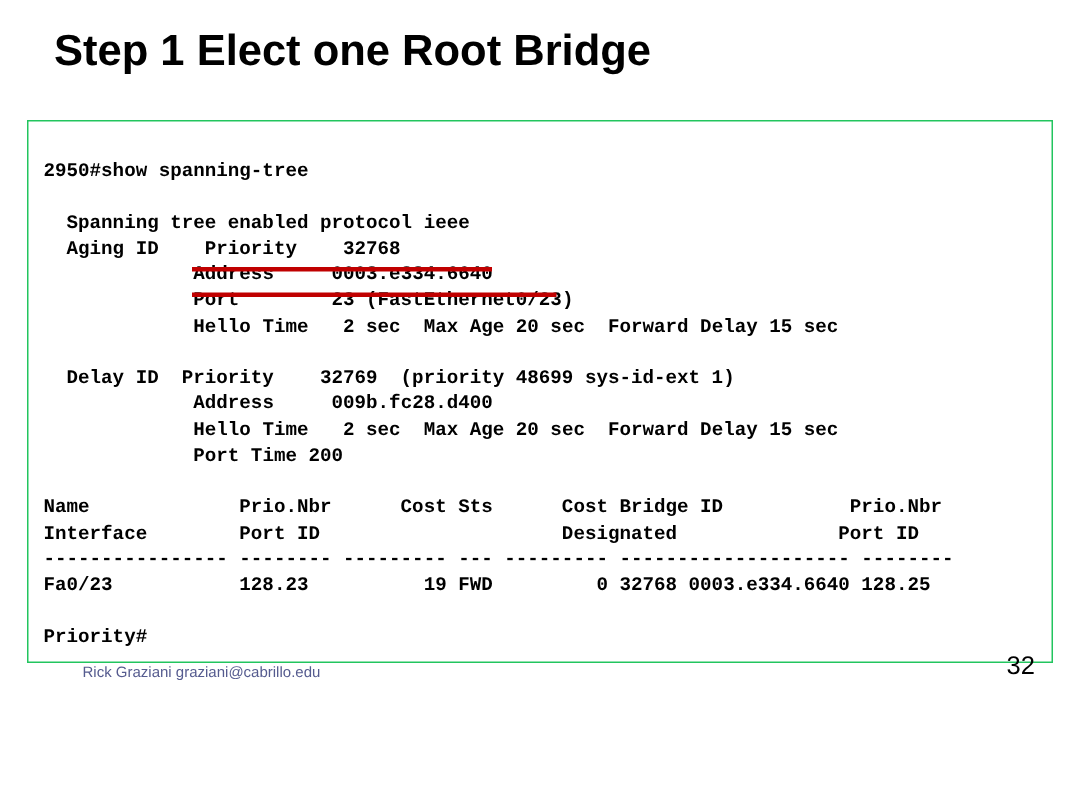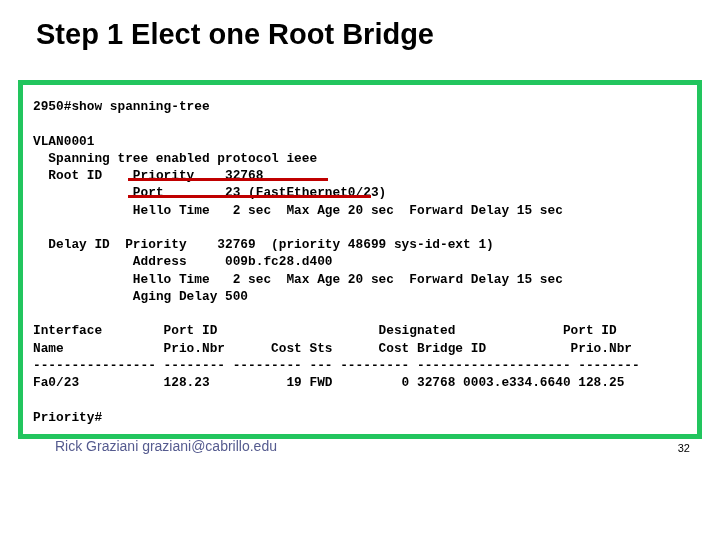--- a/index.html
+++ b/index.html
@@ -23,74 +23,74 @@
     color: #000;
     position: absolute;
     top: 18px;
     left: 36px;
   }
   .terminal-box {
     position: absolute;
     top: 80px;
     left: 18px;
     right: 18px;
-    border: 5px solid #22c55e;
-    padding: 13px 10px 8px 10px;
+    border: 1px solid #22c55e;
+    padding: 24px 10px 8px 10px;
   }
   .mono {
     font-family: "Courier New", monospace;
     font-size: 12.8px;
     line-height: 1.35;
     white-space: pre;
     color: #000;
     font-weight: bold;
   }
   .footer-left {
     position: absolute;
     bottom: 18px;
     left: 55px;
-    font-size: 14px;
+    font-size: 10px;
     color: #555b8f;
   }
   .footer-right {
     position: absolute;
     bottom: 18px;
     right: 30px;
-    font-size: 11px;
+    font-size: 17px;
     color: #000;
   }
   .underline {
     position: absolute;
     height: 3px;
     background: #c00000;
   }
 </style>
 </head>
 <body>
 
 <div class="slide">
 
   <div class="title">Step 1   Elect one Root Bridge</div>
 
   <div class="terminal-box">
 <div class="mono">2950#show spanning-tree</div>
 <div class="mono"> </div>
-<div class="mono">VLAN0001</div>
 <div class="mono">  Spanning tree enabled protocol ieee</div>
-<div class="mono"><span>  Root ID</span>    <span>Priority</span>    <span>32768</span></div>
+<div class="mono"><span>  Aging ID</span>    <span>Priority</span>    <span>32768</span></div>
+<div class="mono">             <span>Address</span>     <span>0003.e334.6640</span></div>
 <div class="mono">             <span>Port</span>        <span>23 (FastEthernet0/23)</span></div>
 <div class="mono">             <span>Hello Time</span>  <span> 2 sec  Max Age 20 sec  Forward Delay 15 sec</span></div>
 <div class="mono"> </div>
 <div class="mono"><span>  Delay ID</span>  <span>Priority</span>    <span>32769  (priority 48699 sys-id-ext 1)</span></div>
 <div class="mono">             <span>Address</span>     <span>009b.fc28.d400</span></div>
 <div class="mono">             <span>Hello Time</span>  <span> 2 sec  Max Age 20 sec  Forward Delay 15 sec</span></div>
-<div class="mono">             <span>Aging Delay</span> <span>500</span></div>
+<div class="mono">             <span>Port Time</span> <span>200</span></div>
 <div class="mono"> </div>
+<div class="mono">Name             Prio.Nbr      Cost Sts      Cost Bridge ID           Prio.Nbr</div>
 <div class="mono">Interface        Port ID                     Designated              Port ID</div>
-<div class="mono">Name             Prio.Nbr      Cost Sts      Cost Bridge ID           Prio.Nbr</div>
 <div class="mono">---------------- -------- --------- --- --------- -------------------- --------</div>
 <div class="mono">Fa0/23           128.23          19 FWD         0 32768 0003.e334.6640 128.25</div>
 <div class="mono"> </div>
 <div class="mono">Priority#</div>
   </div>
 
   <div class="underline" style="top:178px; left:128px; width:200px;"></div>
   <div class="underline" style="top:195px; left:128px; width:243px;"></div>
 
   <div class="footer-left">Rick Graziani graziani@cabrillo.edu</div>

